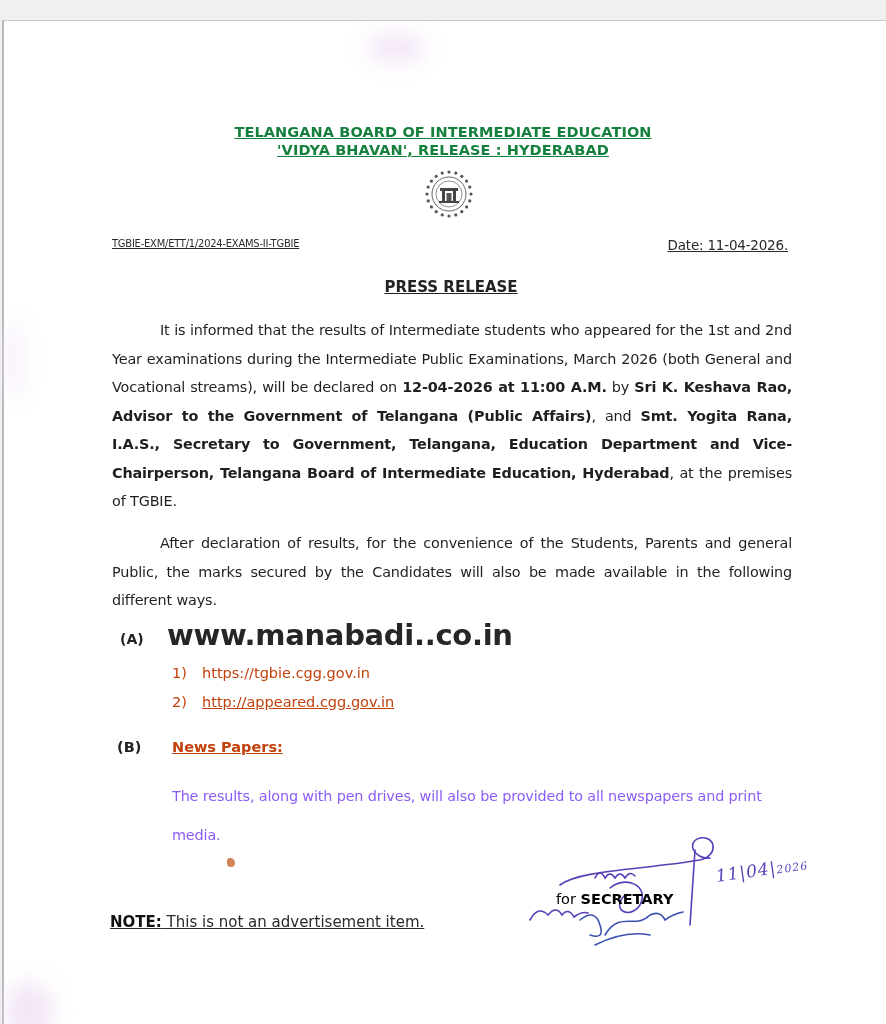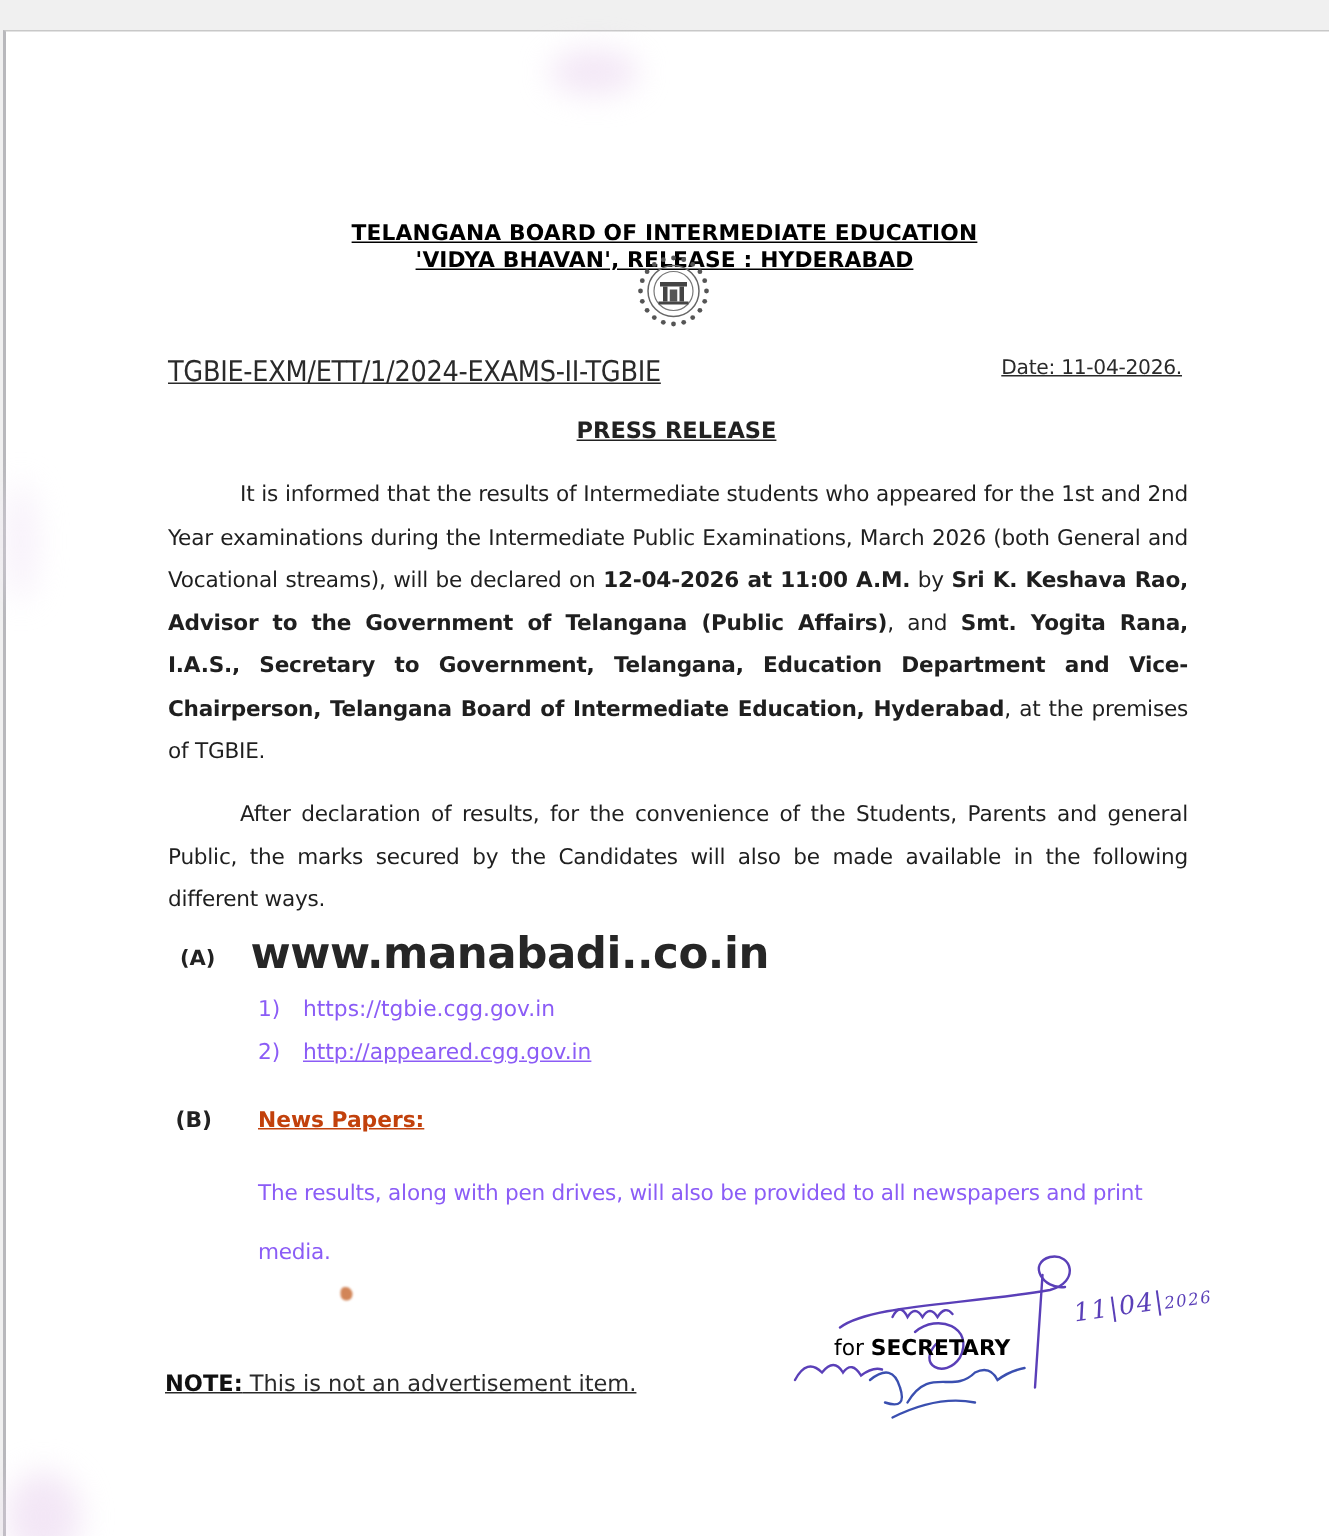--- a/index.html
+++ b/index.html
@@ -14,25 +14,25 @@
       position: absolute; left: 2px; top: 20px; width: 884px; height: 1004px;
       background: #ffffff;
       border-left: 2px solid #b8b8bc;
       border-top: 1px solid #c8c8c8;
     }
     .smudge { position: absolute; border-radius: 50%; filter: blur(10px); background: rgba(235, 215, 240, 0.6); }
     .abs { position: absolute; }
     .header-title {
       left: 0; width: 886px; text-align: center;
       font-family: "DejaVu Sans", sans-serif; font-weight: bold; font-size: 14.5px;
-      text-decoration: underline; letter-spacing: 0.1px; color: #000000; margin-top: 24px;
+      text-decoration: underline; letter-spacing: 0.1px; color: #15803d;
     }
     .emblem { left: 424px; top: 169px; width: 50px; height: 50px; }
     .ref {
-      left: 112px; top: 237px; font-size: 19px; text-decoration: underline; color: #2a2a2a;
+      left: 112px; top: 237px; font-size: 11px; text-decoration: underline; color: #2a2a2a;
       font-family: "DejaVu Sans Condensed", "DejaVu Sans", sans-serif;
       letter-spacing: -0.2px;
     }
     .date {
       right: 98px; top: 237px; font-size: 13.5px; text-decoration: underline; color: #2a2a2a;
       letter-spacing: -0.2px;
     }
     .press {
       left: 0; width: 902px; text-align: center; top: 278px;
       font-weight: bold; font-size: 15px; text-decoration: underline; color: #222;
@@ -44,21 +44,21 @@
     .para .indent { display: inline-block; width: 48px; }
     .para b { font-weight: bold; }
     .para-1 { top: 316px; }
     .para-2 { top: 529px; }
     .sec-label { font-weight: bold; font-size: 14px; color: #222; }
     .sec-a-label { left: 120px; top: 631px; }
     .manabadi {
       left: 167px; top: 618px; font-size: 29px; font-weight: bold; color: #262626;
       font-family: "DejaVu Sans", sans-serif; letter-spacing: -0.3px;
     }
-    .link-item { left: 172px; font-size: 14.5px; color: #8b5cf6; }
+    .link-item { left: 172px; font-size: 14.5px; color: #c2410c; }
     .link-item .num { display: inline-block; width: 30px; }
     .link-1 { top: 665px; }
     .link-2 { top: 694px; }
     .link-2 .url { text-decoration: underline; }
     .sec-b-label { left: 117px; top: 739px; font-size: 14.5px; }
     .sec-b-title { left: 172px; top: 739px; font-weight: bold; font-size: 14.5px; text-decoration: underline; color: #c2410c; text-align: center; }
     .news-text { left: 172px; top: 777px; font-size: 14.4px; line-height: 39px; width: 640px; color: #8b5cf6; letter-spacing: -0.15px; }
     .note {
       left: 110px; top: 913px; font-size: 15px; text-decoration: underline; color: #2a2a2a;
     }

